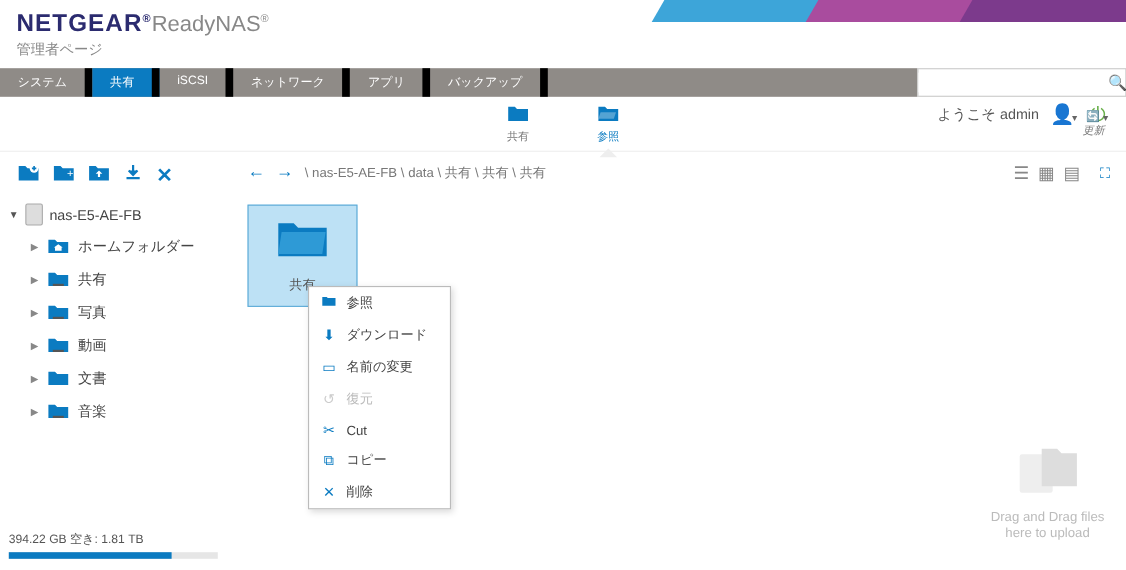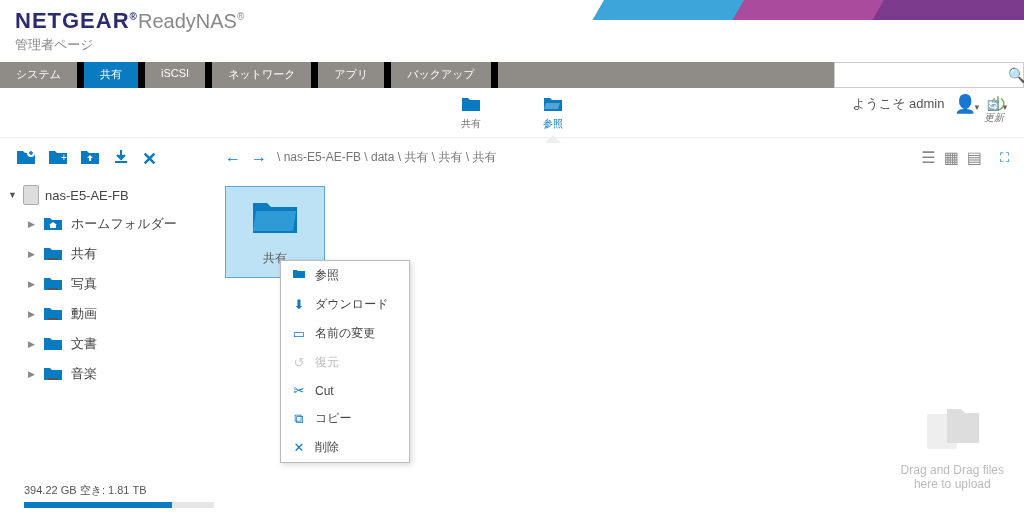--- a/index.html
+++ b/index.html
@@ -79,21 +79,21 @@
 .ctx-item { display: flex; align-items: center; gap: 8px; padding: 6px 10px; cursor: pointer; color: #444; }
 .ctx-item.disabled { color: #bbb; cursor: default; }
 .ctx-ico { width: 16px; text-align: center; color: #0b7bc1; font-size: 13px; }
 .ctx-item.disabled .ctx-ico { color: #ccc; }
 
 
 .dropzone { position: absolute; bottom: 15px; right: 20px; text-align: center; color: #bbb; font-size: 12px; }
 .dropzone .dz-icon { font-size: 40px; color: #ddd; }
 
 
-.storage { position: absolute; bottom: 10px; left: 24px; width: 190px; font-size: 11px; color: #555; }
+.storage { position: absolute; bottom: 10px; left: 8px; width: 190px; font-size: 11px; color: #555; }
 .storage-bar { width: 100%; height: 6px; background: #e6e6e6; margin-top: 4px; }
 .storage-fill { height: 100%; background: #0b7bc1; }
 
 
 svg { display: inline-block; }
 </style>
 </head>
 <body>
 
 <div class="banner">

